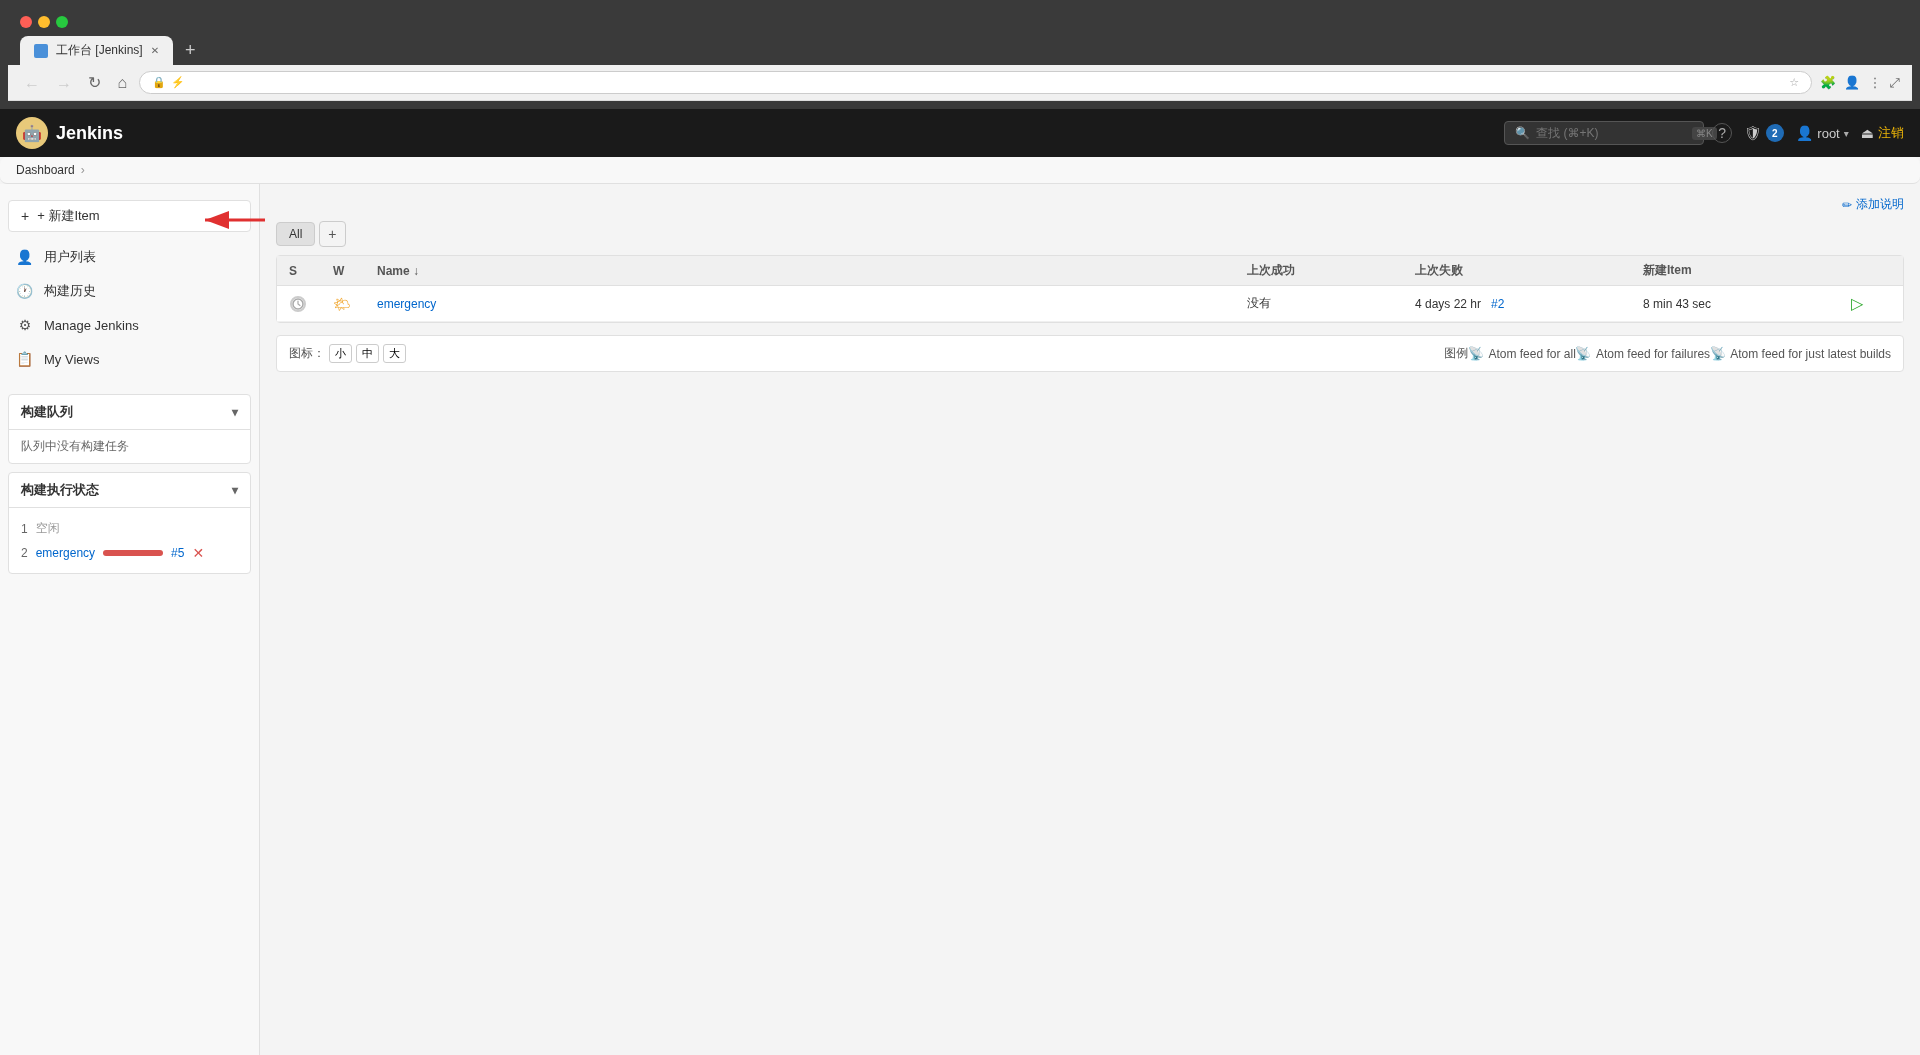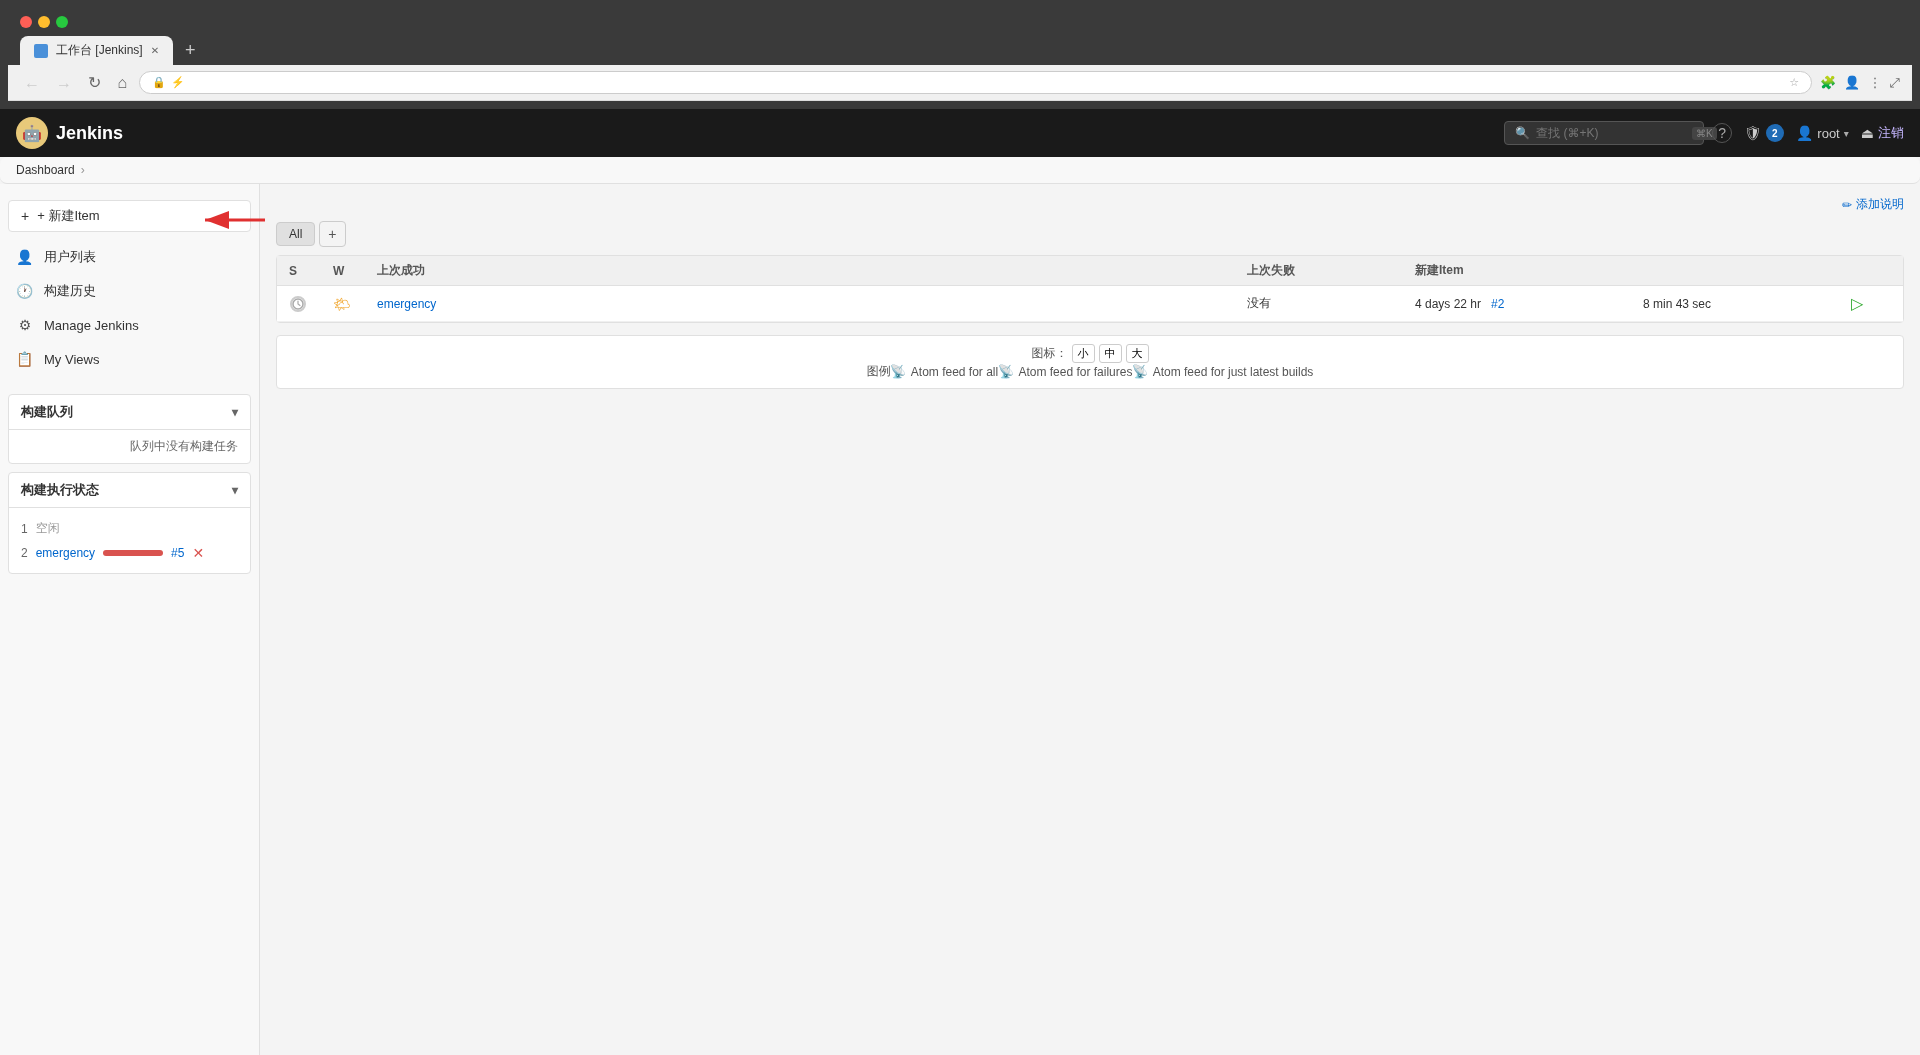--- a/index.html
+++ b/index.html
@@ -50,21 +50,21 @@
     .sidebar-item .icon { width: 18px; height: 18px; display: flex; align-items: center; justify-content: center; color: #555; font-size: 14px; }
     .sidebar-item-new { background: white; border: 1px solid #e0e0e0; border-radius: 4px; margin: 8px; padding: 6px 12px; display: flex; align-items: center; gap: 8px; cursor: pointer; font-weight: 500; }
 
     
     .arrow-annotation { position: relative; }
     .red-arrow { position: absolute; left: 200px; top: -10px; width: 60px; height: 30px; }
 
     
     .panel-section { margin: 8px; border: 1px solid #e0e0e0; border-radius: 4px; background: white; }
     .panel-header { display: flex; align-items: center; justify-content: space-between; padding: 8px 12px; font-size: 13px; font-weight: 600; cursor: pointer; border-bottom: 1px solid #e0e0e0; }
-    .panel-content { padding: 8px 12px; font-size: 12px; color: #666; text-align: right; }
+    .panel-content { padding: 8px 12px; font-size: 12px; color: #666; }
     .build-executor-item { display: flex; align-items: center; gap: 8px; padding: 4px 0; font-size: 12px; }
     .executor-idle { color: #999; }
     .build-progress { background: #d9534f; height: 6px; border-radius: 3px; width: 60px; display: inline-block; }
     .build-link { color: #0066cc; text-decoration: none; }
 
     
     .main-content { flex: 1; padding: 12px 16px; background: #f4f4f4; }
     .content-toolbar { display: flex; align-items: center; justify-content: flex-end; margin-bottom: 8px; }
     .add-desc-btn { background: none; border: none; color: #0066cc; cursor: pointer; font-size: 12px; display: flex; align-items: center; gap: 4px; }
 
@@ -154,21 +154,21 @@
       <span style="font-size:14px;">🛡</span>
       <div class="security-badge">2</div>
     </div>
     <div style="display:flex;align-items:center;gap:4px;">
       <span style="font-size:14px;">👤</span>
       <span style="color:#ccc;text-align:right;">root</span>
       <span style="color:#aaa;font-size:10px;">▾</span>
     </div>
     <div style="display:flex;align-items:center;gap:4px;">
       <span style="font-size:14px;color:#ccc;">⏏</span>
-      <span style="color:#c4b5fd;">注销</span>
+      <span style="color:#eab308;">注销</span>
     </div>
   </div>
 </div>
 
 <div class="breadcrumb">
   <a href="#">Dashboard</a>
   <span class="breadcrumb-sep">›</span>
 </div>
 
 <div class="main-layout">
@@ -251,20 +251,21 @@
 
     <div class="tabs-bar">
       <button class="tab-btn active">All</button>
       <button class="tab-add">+</button>
     </div>
 
     <div class="jobs-table">
       <div class="table-header">
         <span>S</span>
         <span>W</span>
+        <span>Name ↓</span>
         <span>上次成功</span>
         <span>上次失败</span>
         <span>新建Item</span>
         <span></span>
       </div>
       <div class="table-row">
         <div class="status-icon">
           <div class="icon-pending">
             <svg width="12" height="12" viewBox="0 0 12 12">
                 <circle cx="6" cy="6" r="5" stroke="#aaa" stroke-width="1.5" fill="none"></circle>
@@ -282,21 +283,21 @@
         <div class="table-cell">
           <span>4 days 22 hr</span>
           &nbsp;
           <a href="#" style="color:#0066cc;">#2</a>
         </div>
         <div class="table-cell">8 min 43 sec</div>
         <div class="table-cell" style="color:#3a3;font-size:16px;cursor:pointer;">▷</div>
       </div>
     </div>
 
-    <div class="footer-bar" style="margin-top:12px;background:white;border:1px solid #e0e0e0;border-radius:4px;padding:8px 12px;flex-direction:column;">
+    <div class="footer-bar" style="margin-top:12px;background:white;border:1px solid #e0e0e0;border-radius:4px;padding:8px 12px;">
       <div class="icon-size-controls">
         <span>图标：</span>
         <button class="icon-size-btn">小</button>
         <button class="icon-size-btn">中</button>
         <button class="icon-size-btn">大</button>
       </div>
       <div class="footer-links">
         <span class="legend-link">图例</span>
         <a class="feed-link">
           <span class="feed-icon">📡</span>

